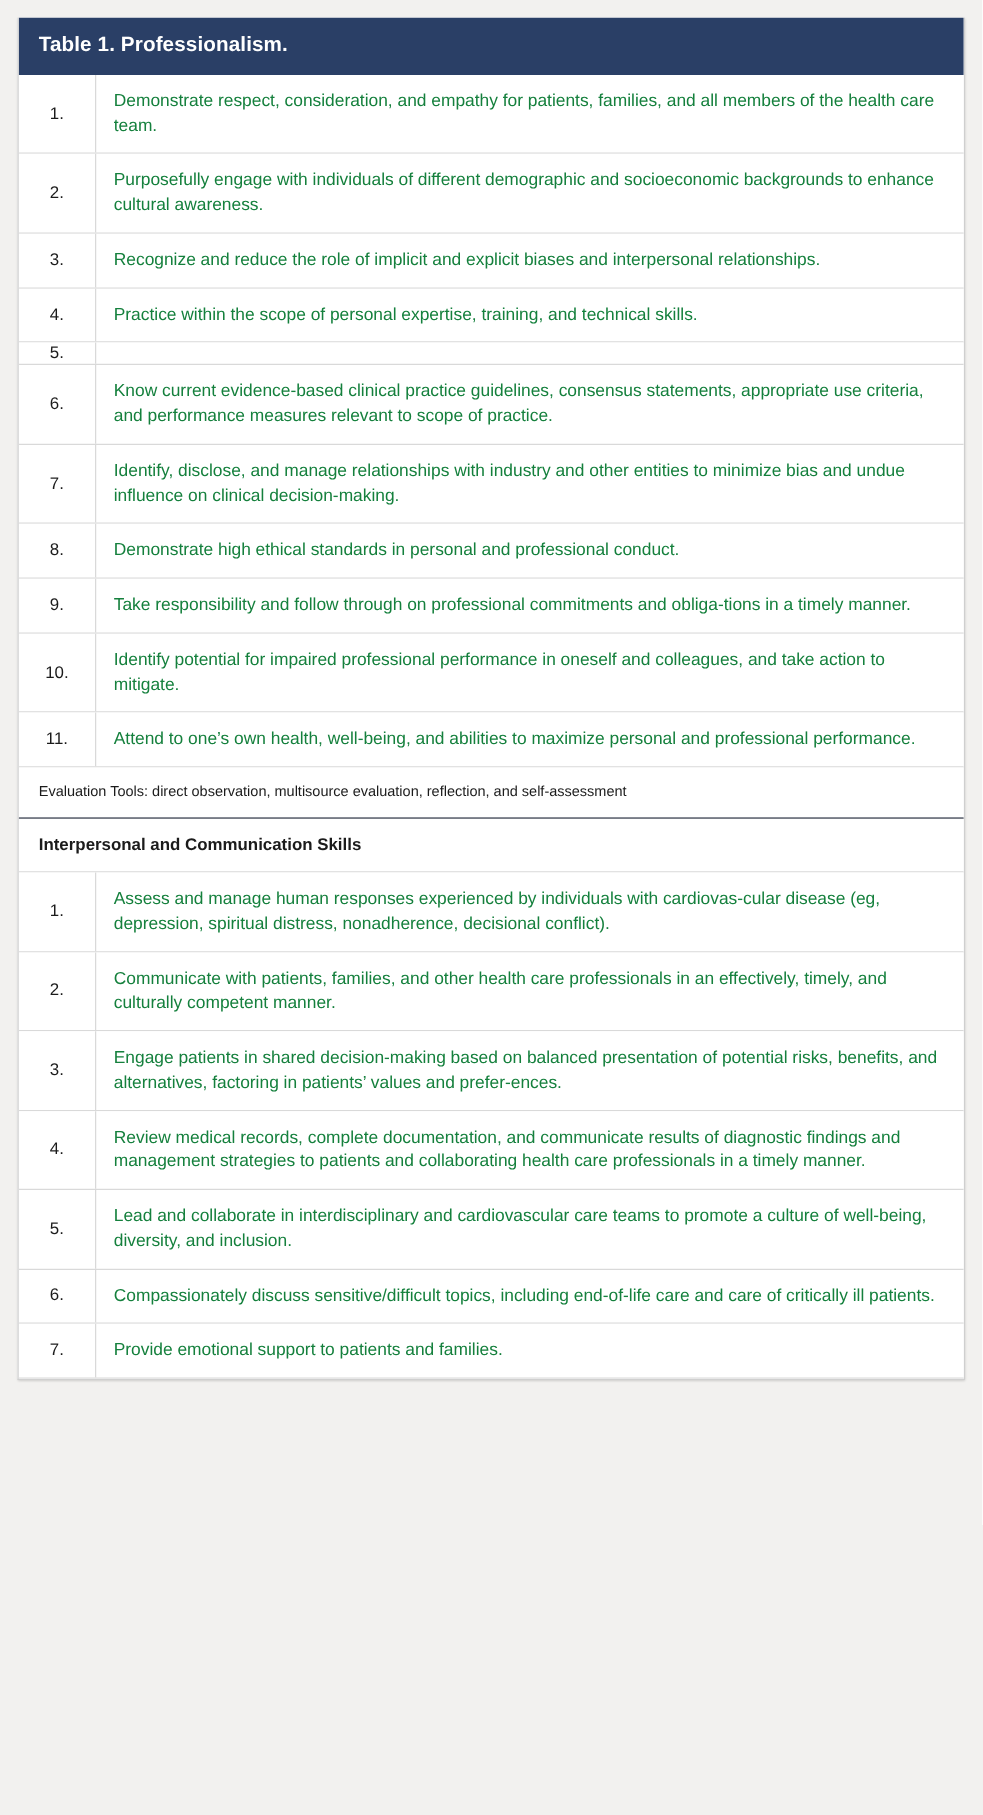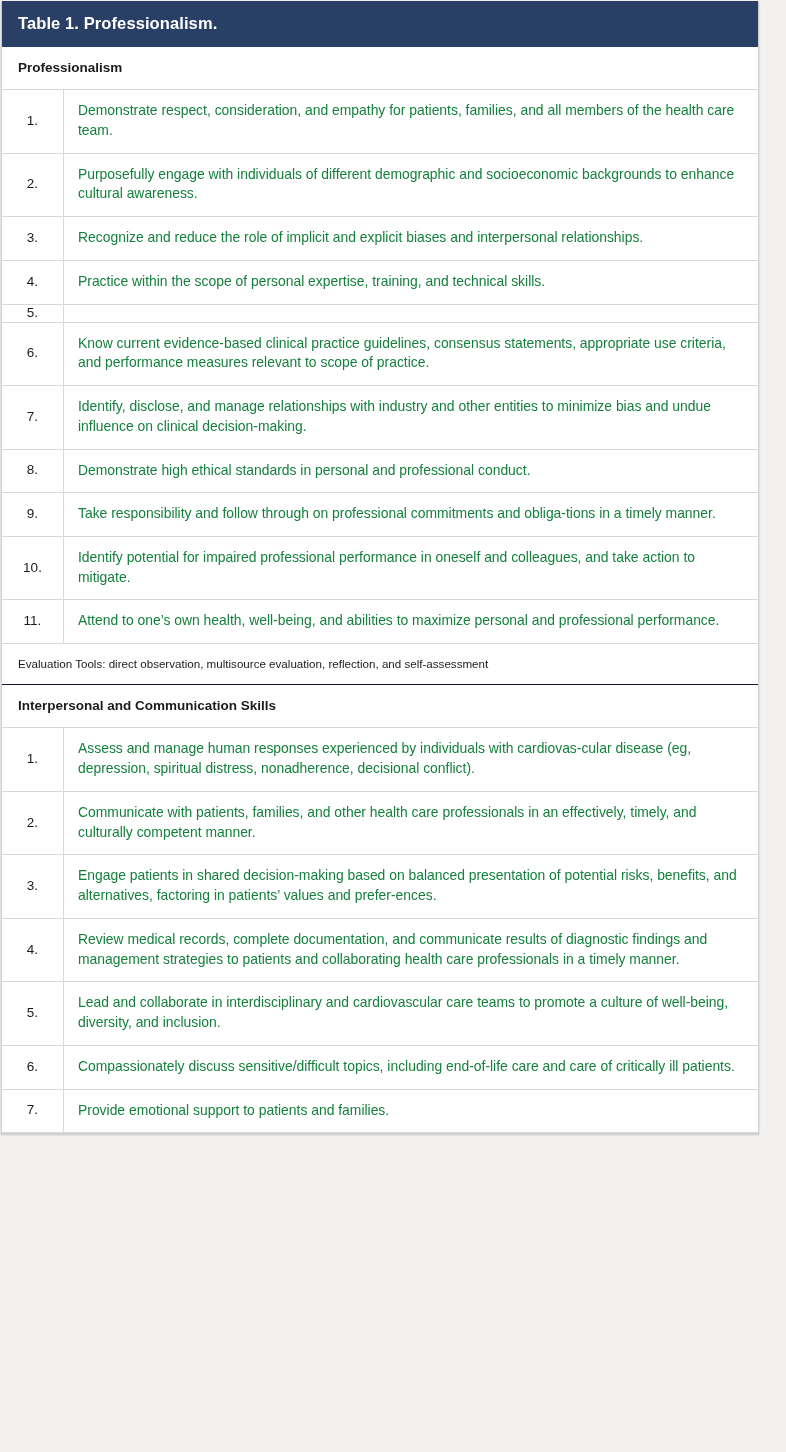--- a/index.html
+++ b/index.html
@@ -11,21 +11,21 @@
     width: 786px;
     height: 1452px;
     font-family: "Liberation Sans", sans-serif;
     -webkit-font-smoothing: antialiased;
   }
 
   .page {
     box-sizing: border-box;
     width: 786px;
     height: 1452px;
-    padding: 1px;
+    padding: 14px;
     background: #f2f1ef;
   }
 
   .table-card {
     box-sizing: border-box;
     width: 758px;
     background: #ffffff;
     border: 1px solid #cfcfcf;
     border-top: none;
     box-shadow: 0 1px 2px rgba(0,0,0,0.18);
@@ -102,21 +102,20 @@
 </style>
 </head>
 <body>
 
 <div class="page">
   <div class="table-card">
 
     <div class="table-title">Table 1. Professionalism.</div>
 
     <div id="table-body">
-        <div class="section-head">Professionalism</div>
         <div class="item-row">
           <div class="item-num">1.</div>
           <div class="item-text">Demonstrate respect, consideration, and empathy for patients, families, and all members of the health care team.</div>
         </div>
         <div class="item-row">
           <div class="item-num">2.</div>
           <div class="item-text">Purposefully engage with individuals of different demographic and socioeconomic backgrounds to enhance cultural awareness.</div>
         </div>
         <div class="item-row">
           <div class="item-num">3.</div>

